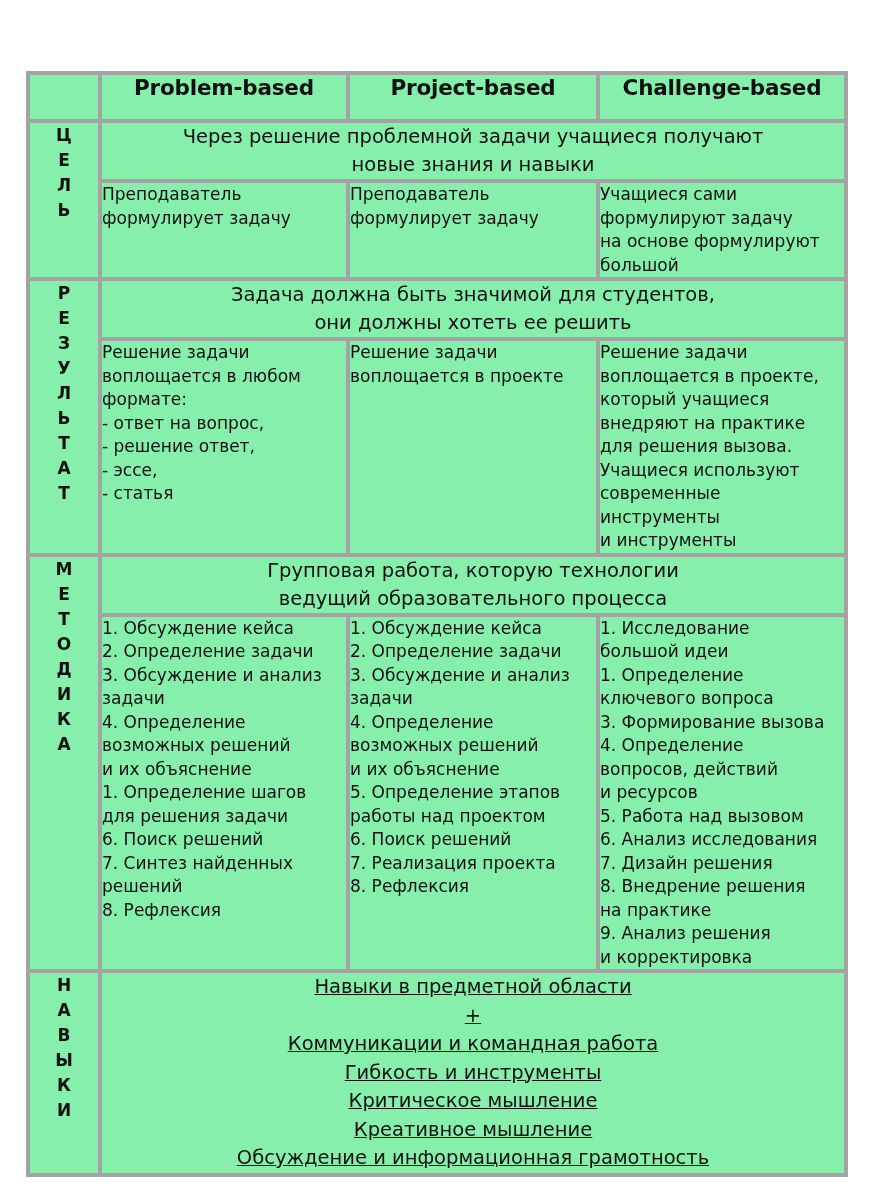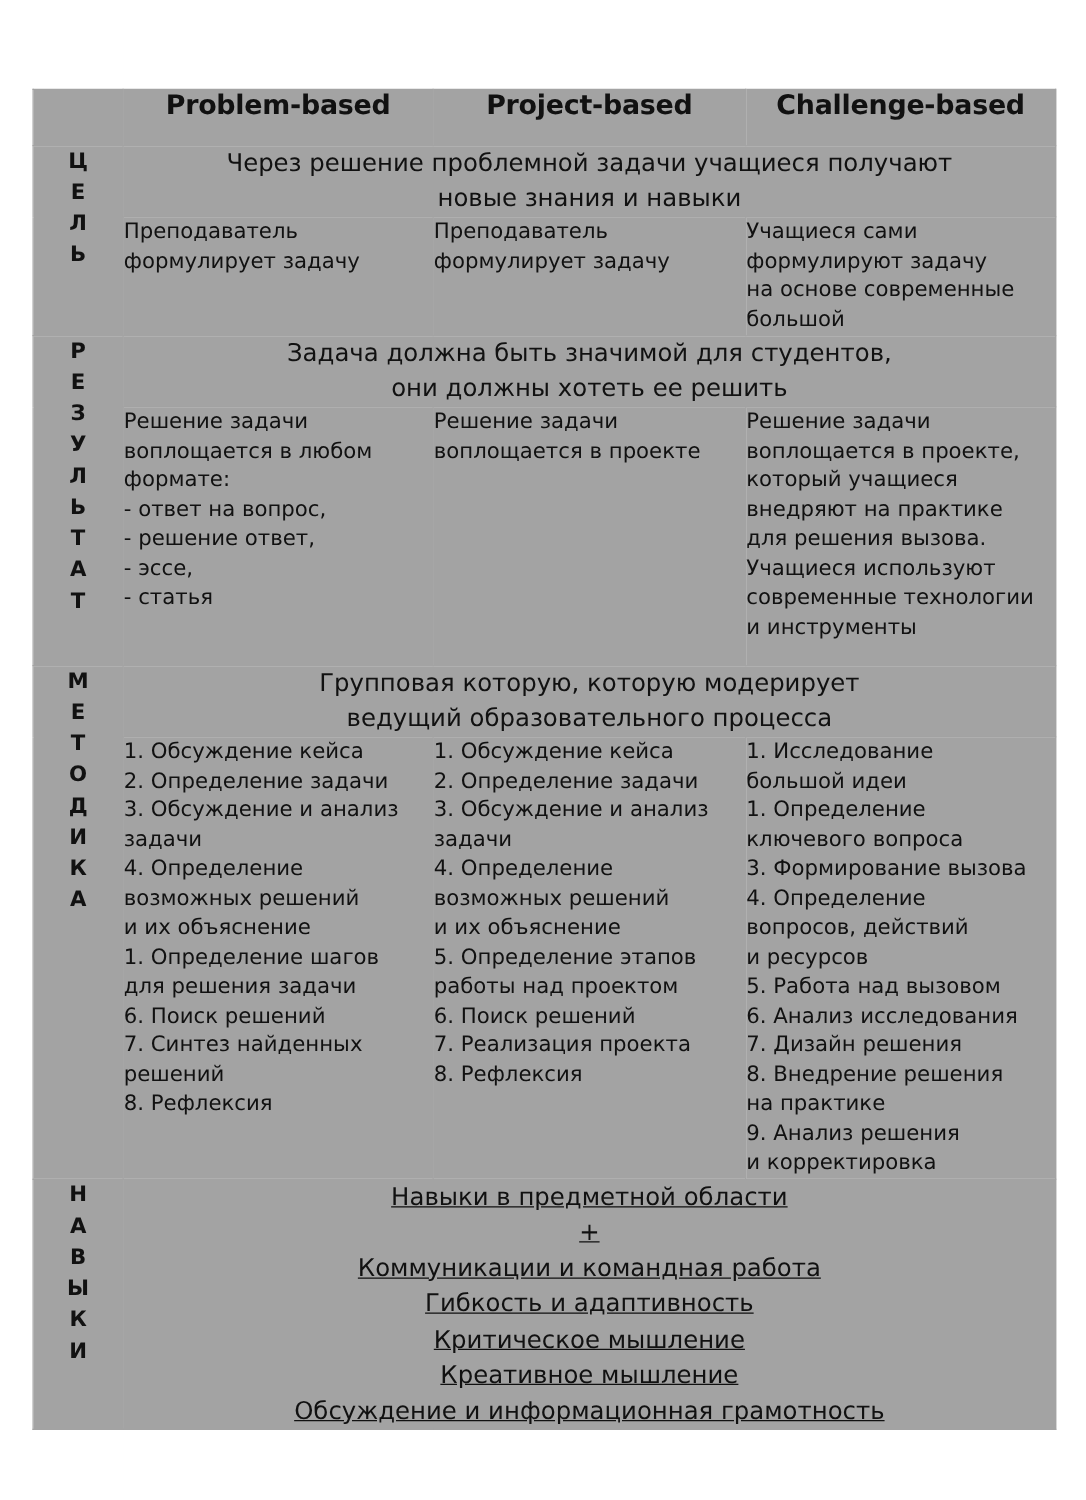--- a/index.html
+++ b/index.html
@@ -31,24 +31,24 @@
   }
 
   table.cmp {
     border-collapse: collapse;
     table-layout: fixed;
     width: 818px;
     background: #ffffff;
   }
 
   table.cmp td, table.cmp th {
-    border: 1px solid #a3a3a3;
+    border: 4px solid #a3a3a3;
     padding: 0;
     vertical-align: top;
-    background: #a3a3a3;
+    background: #86efac;
   }
 
   
   .col-label { width: 72px; }
   .col-a     { width: 248px; }
   .col-b     { width: 250px; }
   .col-c     { width: 248px; }
 
   
   .hdr-blank {
@@ -172,21 +172,21 @@
             <span class="ln">Преподаватель</span>
             <span class="ln">формулирует задачу</span>
           </td>
           <td class="body">
             <span class="ln">Преподаватель</span>
             <span class="ln">формулирует задачу</span>
           </td>
           <td class="body">
             <span class="ln">Учащиеся сами</span>
             <span class="ln">формулируют задачу</span>
-            <span class="ln">на основе современные</span>
+            <span class="ln">на основе формулируют</span>
             <span class="ln">большой</span>
           </td>
         </tr>
 
         <tr>
           <td class="rowlabel sect-top" rowspan="2">
             <div class="vstack">
               <span>Р</span>
               <span>Е</span>
               <span>З</span>
@@ -217,40 +217,40 @@
             <span class="ln">Решение задачи</span>
             <span class="ln">воплощается в проекте</span>
           </td>
           <td class="body">
             <span class="ln">Решение задачи</span>
             <span class="ln">воплощается в проекте,</span>
             <span class="ln">который учащиеся</span>
             <span class="ln">внедряют на практике</span>
             <span class="ln">для решения вызова.</span>
             <span class="ln">Учащиеся используют</span>
-            <span class="ln">современные технологии</span>
+            <span class="ln">современные инструменты</span>
             <span class="ln">и инструменты</span>
           </td>
         </tr>
 
         <tr>
           <td class="rowlabel sect-top" rowspan="2">
             <div class="vstack">
               <span>М</span>
               <span>Е</span>
               <span>Т</span>
               <span>О</span>
               <span>Д</span>
               <span>И</span>
               <span>К</span>
               <span>А</span>
             </div>
           </td>
           <td class="intro sect-top" colspan="3">
-            <span class="ln">Групповая которую, которую модерирует</span>
+            <span class="ln">Групповая работа, которую технологии</span>
             <span class="ln">ведущий образовательного процесса</span>
           </td>
         </tr>
         <tr>
           <td class="body" style="height:318px">
             <span class="ln">1. Обсуждение кейса</span>
             <span class="ln">2. Определение задачи</span>
             <span class="ln">3. Обсуждение и анализ</span>
             <span class="ln">задачи</span>
             <span class="ln">4. Определение</span>
@@ -304,21 +304,21 @@
               <span>В</span>
               <span>Ы</span>
               <span>К</span>
               <span>И</span>
             </div>
           </td>
           <td class="skills sect-top" colspan="3">
             <span class="ln">Навыки в предметной области</span>
             <span class="ln">+</span>
             <span class="ln">Коммуникации и командная работа</span>
-            <span class="ln">Гибкость и адаптивность</span>
+            <span class="ln">Гибкость и инструменты</span>
             <span class="ln">Критическое мышление</span>
             <span class="ln">Креативное мышление</span>
             <span class="ln">Обсуждение и информационная грамотность</span>
           </td>
         </tr>
 
       </tbody>
     </table>
   </div>
 </div>

